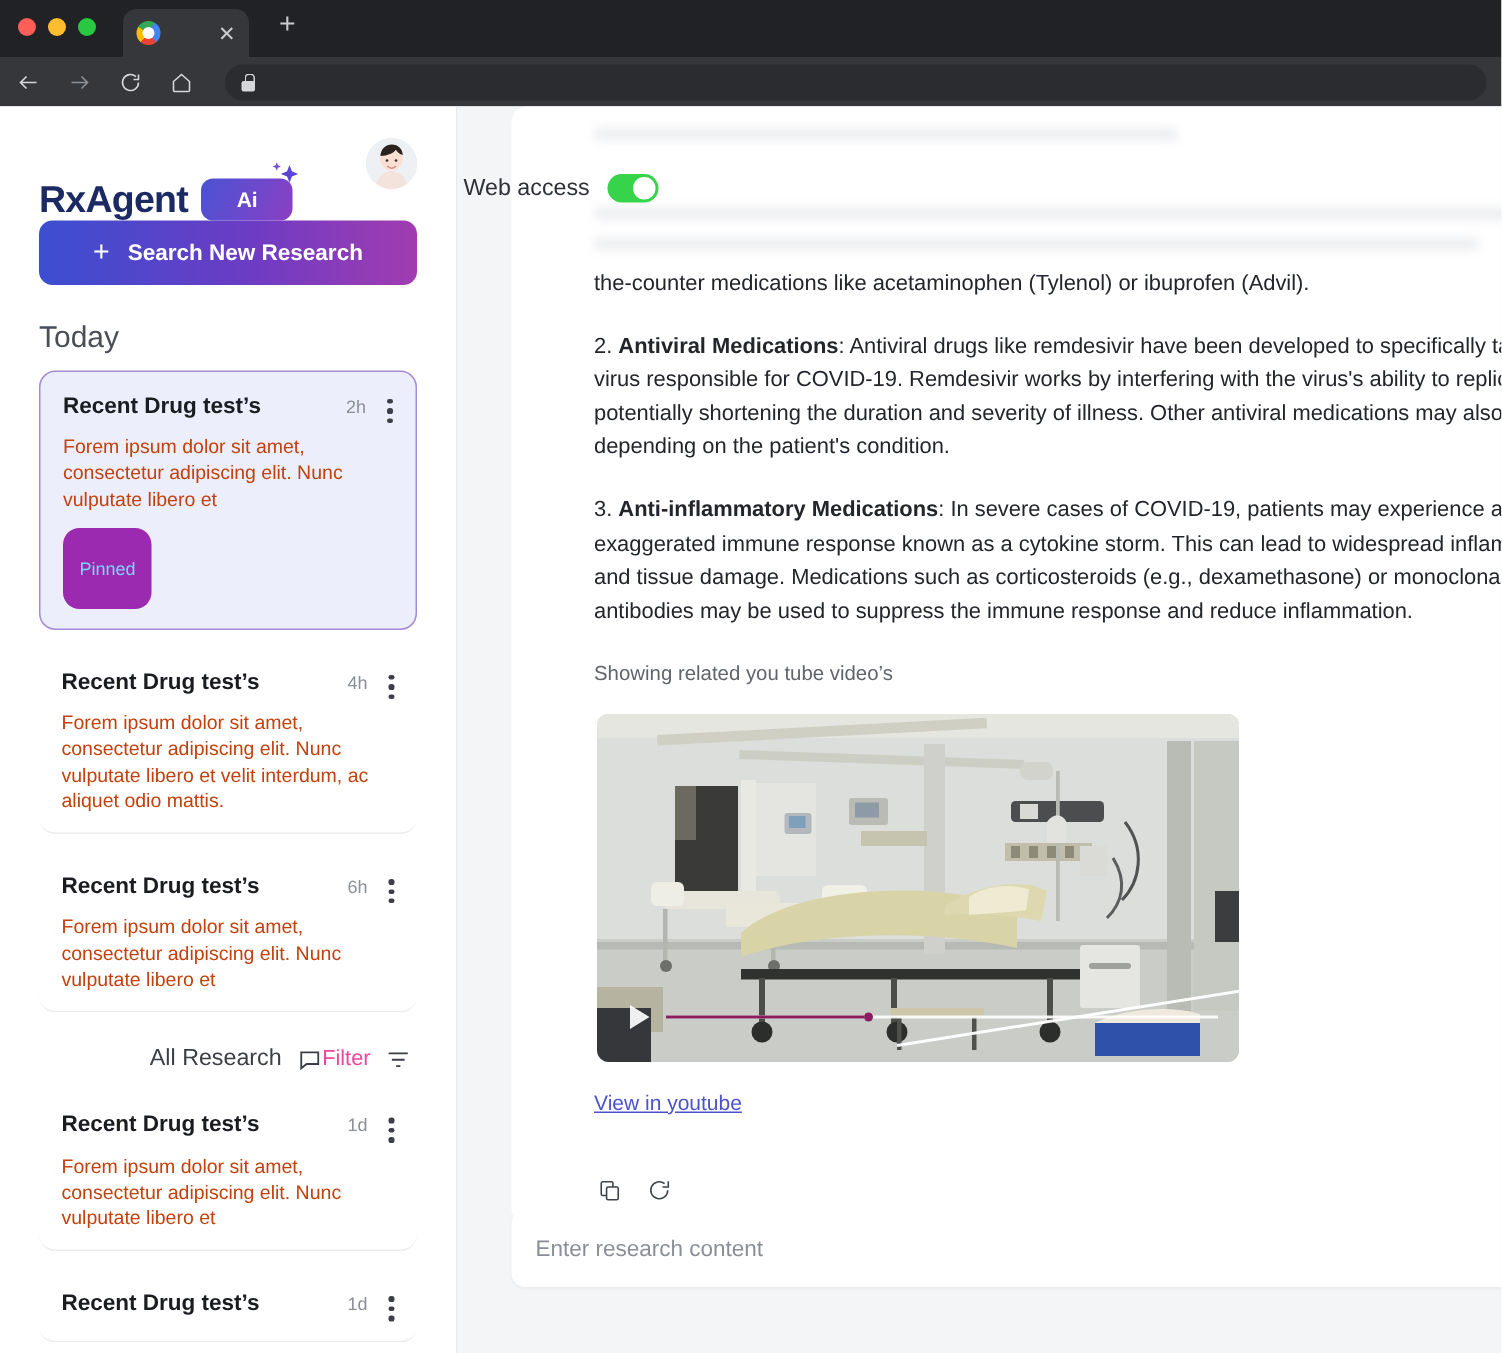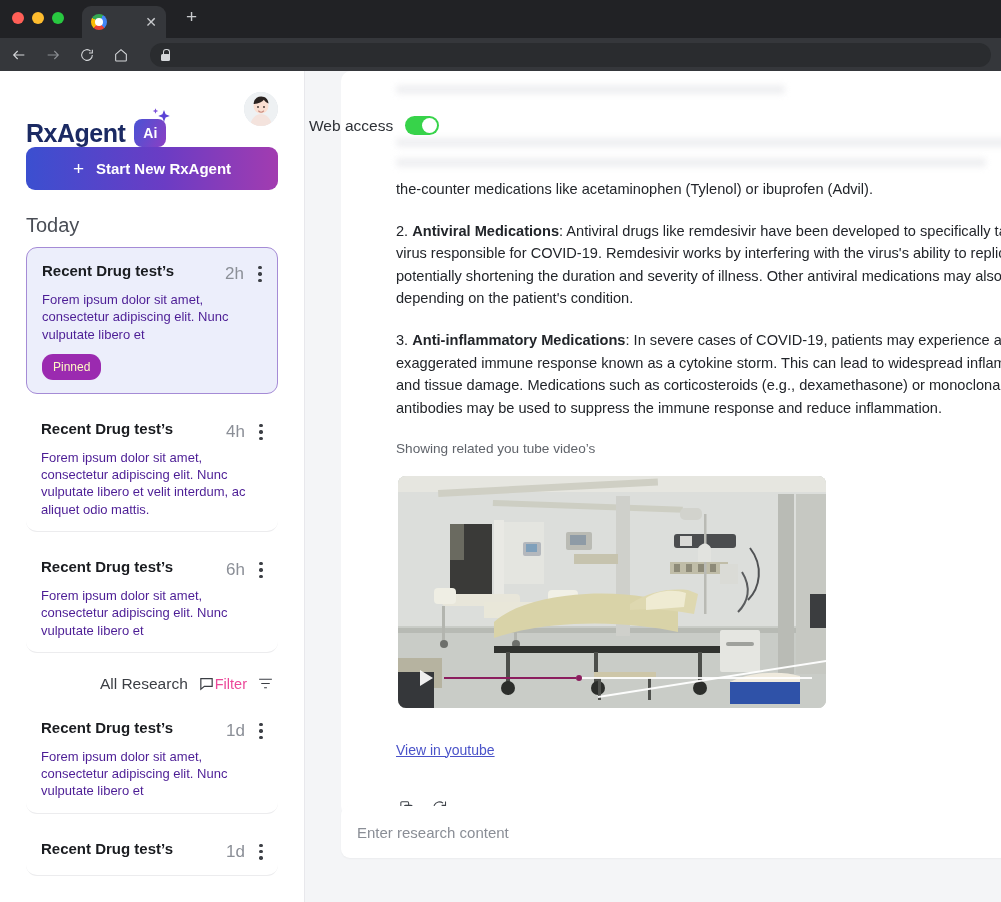--- a/index.html
+++ b/index.html
@@ -67,21 +67,21 @@
   
   .sidebar {
     width: 305px; background: #ffffff; flex-shrink: 0;
     border-right: 1px solid #e8e8ec; padding: 0 26px; overflow: hidden;
   }
   .brandrow { display: flex; align-items: center; justify-content: space-between;
               height: 62px; padding-top: 14px; }
   .brand { display: flex; align-items: center; gap: 9px; position: relative; margin-top: 48px; }
   .brand-name { font-size: 25px; font-weight: 700; color: #1b2a63; letter-spacing: -0.5px; }
   .ai-badge {
-    width: 32px; height: 28px; border-radius: 8px;
+    width: 61px; height: 28px; border-radius: 8px;
     background: linear-gradient(115deg, #4a53d4 0%, #8b3fc4 100%);
     color: #fff; font-size: 14px; font-weight: 600;
     display: flex; align-items: center; justify-content: center;
   }
   .sparkles { position: absolute; right: -6px; top: -12px; width: 26px; height: 22px; }
   .avatar {
     width: 34px; height: 34px; border-radius: 50%; overflow: hidden;
     background: #dfe4ea; position: relative; flex-shrink: 0;
   }
   .searchbox {
@@ -103,28 +103,28 @@
   .plus { font-size: 19px; font-weight: 400; line-height: 1; }
 
   .section-title { margin-top: 24px; font-size: 20px; color: #4a4e56; }
 
   .card {
     margin-top: 10px; padding: 14px 15px 13px; border-radius: 11px;
   }
   .card.selected { background: #eceefb; border: 1px solid #a58bd6; }
   .card-head { display: flex; align-items: flex-start; }
   .card-title { font-size: 15px; font-weight: 700; color: #1a1c20; flex: 1; }
-  .card-time { font-size: 17px; color: #8b8f97; margin-right: 14px; margin-top: 2px; }
+  .card-time { font-size: 12px; color: #8b8f97; margin-right: 14px; margin-top: 2px; }
   .kebab { width: 4px; display: flex; flex-direction: column; gap: 3px; align-items: center;
            margin-top: 4px; cursor: pointer; }
   .kebab i { width: 3.4px; height: 3.4px; border-radius: 50%; background: #3c3f45; display: block; }
-  .card-desc { margin-top: 7px; font-size: 13px; line-height: 1.33; color: #4c1d95; }
+  .card-desc { margin-top: 7px; font-size: 13px; line-height: 1.33; color: #c2410c; }
   .pinned {
-    display: inline-block; margin-top: 11px; background: #9b2ab0; color: #fef9c3;
-    font-size: 12px; padding: 6px 11px; border-radius: 11px;
+    display: inline-block; margin-top: 11px; background: #9b2ab0; color: #7dd3fc;
+    font-size: 12px; padding: 20px 11px; border-radius: 11px;
   }
   .plain-item { padding: 16px 15px 13px; border-bottom: 1px solid #ececee; }
   .plain-item:last-child { border-bottom: 1px solid #ececee; }
   .allrow {
     display: flex; align-items: center; justify-content: flex-end;
     margin-top: 22px; padding: 0 4px;
   }
   .allrow-left, .allrow-right { display: flex; align-items: center; gap: 10px; }
   .allrow-label { font-size: 15.5px; color: #3b3e44; }
   .filter-label { font-size: 14.5px; color: #ec4899; }
@@ -180,21 +180,21 @@
   .progress .done { position: absolute; left: 0; top: 0; height: 2px; width: 36%; background: #8b1d5e; }
   .progress .knob {
     position: absolute; left: 36%; top: -2px; width: 6px; height: 6px;
     border-radius: 50%; background: #8b1d5e;
   }
   .slash {
     position: absolute; left: 200px; bottom: 10px; width: 250px; height: 2px;
     background: rgba(255,255,255,.95); transform: rotate(-9deg); transform-origin: left center;
   }
   .yt-link {
-    display: inline-block; margin-top: 32px; font-size: 14px; color: #4a53c9;
+    display: inline-block; margin-top: 17px; font-size: 14px; color: #4a53c9;
     text-decoration: underline; cursor: pointer;
   }
   .actions { display: flex; gap: 16px; margin-top: 38px; padding-left: 2px; }
   .actions svg { width: 17px; height: 17px; stroke: #3f434a; fill: none; stroke-width: 1.5; cursor: pointer; }
 
   .composer {
     position: absolute; left: 36px; right: -120px; bottom: 44px;
     background: #fff; border-radius: 9px; height: 52px;
     display: flex; align-items: center; padding: 0 16px;
     box-shadow: 0 1px 2px rgba(0,0,0,.04);
@@ -272,21 +272,21 @@
             <circle cx="14" cy="15" r=".9" fill="#3a2f2a"></circle>
             <circle cx="20" cy="15" r=".9" fill="#3a2f2a"></circle>
             <path d="M14.6 19c1.4 1.4 3.6 1.4 5 0" stroke="#c98e82" stroke-width="1.1" fill="none" stroke-linecap="round"></path>
           </svg>
         </div>
       </div>
 
 
       <button class="newresearch">
         <span class="plus">+</span>
-        <span>Start New RxAgent</span>
+        <span>Search New Research</span>
       </button>
 
       <div class="section-title">Today</div>
 
       <div class="card selected">
         <div class="card-head">
           <span class="card-title">Recent Drug test’s</span>
           <span class="card-time">2h</span>
           <span class="kebab">
               <i></i>

